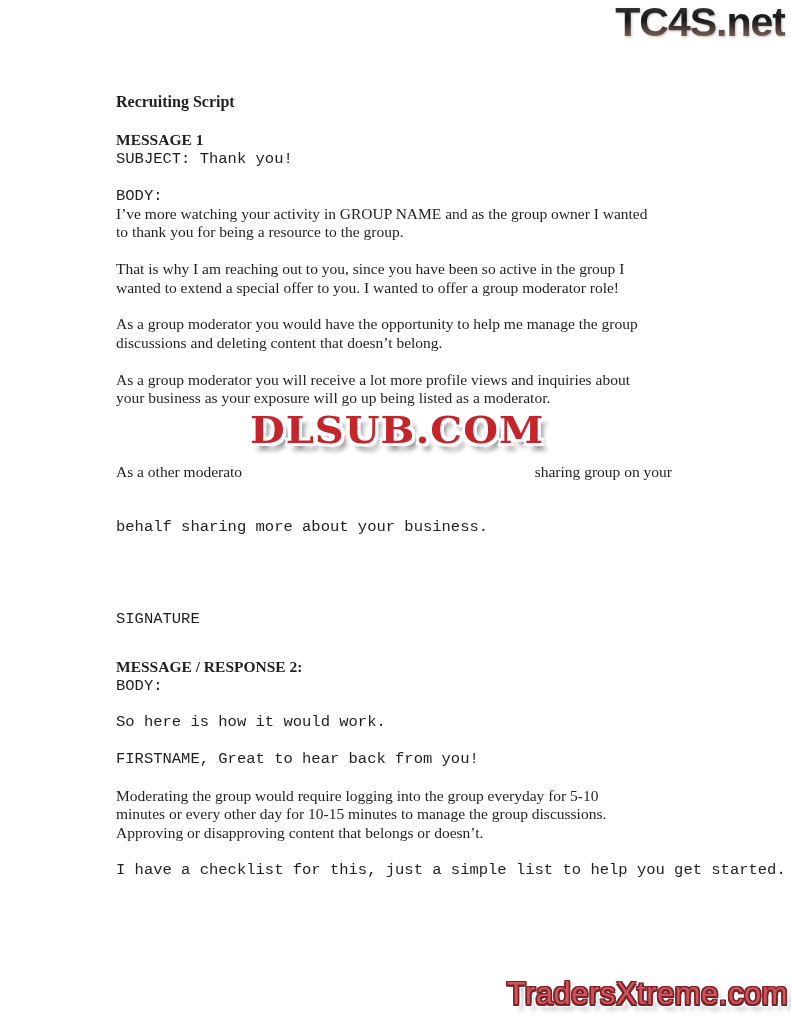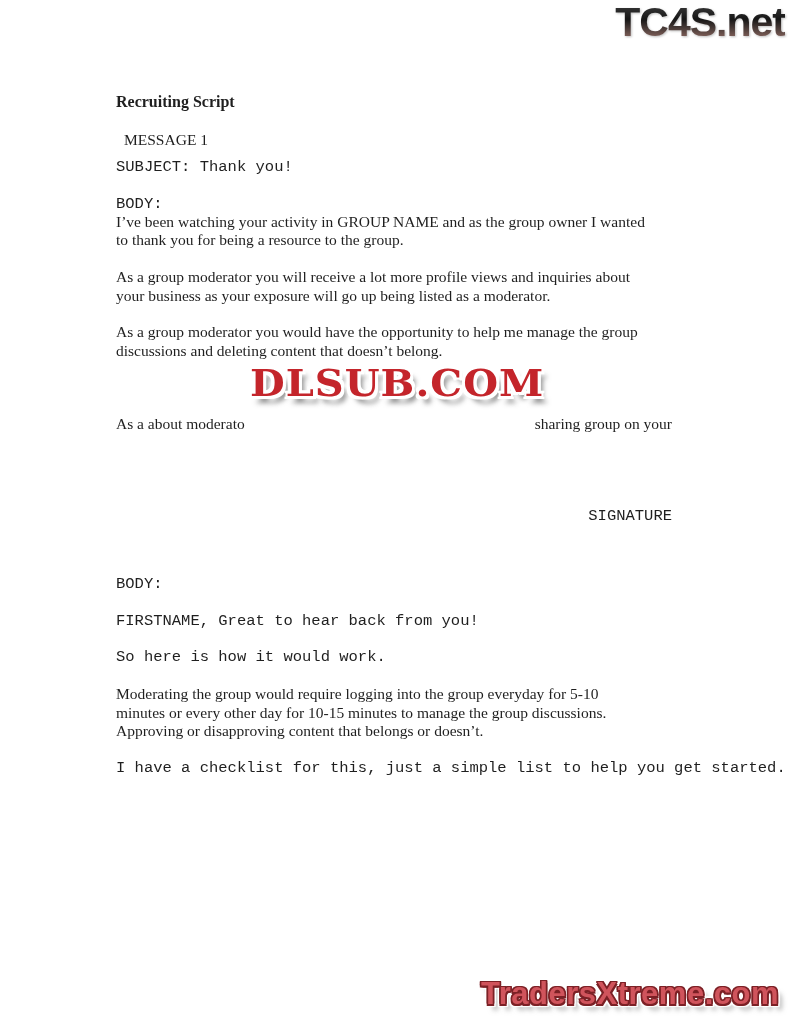--- a/index.html
+++ b/index.html
@@ -38,25 +38,25 @@
     width: 556px;
     font-size: 15.5px;
     line-height: 18.4px;
   }
   .doc-title {
     font-weight: bold;
     font-size: 16px;
     margin: 0 0 20px 0;
     white-space: pre;
   }
-  .heading { font-weight: normal; margin: 8px; white-space: pre; }
+  .heading { font-weight: bold; margin: 0; white-space: pre; }
   .line    { margin: 0; white-space: pre; font-family: Liberation Mono, monospace; }
   .para    { margin: 0; white-space: pre; }
   .gap     { margin-bottom: 18.4px; }
-  .biggap  { margin-bottom: 49px; text-align: right; }
+  .biggap  { margin-bottom: 30px; }
 
   
   .obscured { position: relative; }
   .obscured-line1 {
     display: flex;
     justify-content: space-between;
     white-space: pre;
   }
   .dlsub {
     position: absolute;
@@ -74,23 +74,23 @@
       0 -2px 0 #ffffff, 0 2px 0 #ffffff,
       2px -2px 0 #ffffff, 2px 0 0 #ffffff, 2px 2px 0 #ffffff,
       -3px 3px 0 #ffffff, 3px 3px 0 #ffffff, 3px -3px 0 #ffffff, -3px -3px 0 #ffffff,
       5px 7px 5px rgba(125,125,125,0.85);
   }
 
   
   .logo-tradersxtreme {
     position: absolute;
     top: 978px;
-    right: 12px;
+    right: 3px;
     font-family: "Liberation Sans", sans-serif;
-    font-weight: bold;
+    font-weight: normal;
     font-size: 31px;
     line-height: 1;
     letter-spacing: 0.5px;
     color: #d0545c;
     text-shadow:
       -1.5px -1.5px 0 #7c2126, -1.5px 0 0 #7c2126, -1.5px 1.5px 0 #7c2126,
       0 -1.5px 0 #7c2126, 0 1.5px 0 #7c2126,
       1.5px -1.5px 0 #7c2126, 1.5px 0 0 #7c2126, 1.5px 1.5px 0 #7c2126,
       -3px -3px 1px #ffffff, -3px 0 1px #ffffff, -3px 3px 1px #ffffff,
       0 -3px 1px #ffffff, 0 3px 1px #ffffff,
@@ -107,47 +107,51 @@
 
   <div class="content">
 
     <div class="doc-title">Recruiting Script</div>
 
     <div class="heading">MESSAGE 1</div>
     <div class="line gap">SUBJECT: Thank you!</div>
 
     <div class="line">BODY:</div>
 
-    <div class="para gap">I’ve been watching your activity in GROUP NAME and as the group owner I wanted
+    <div class="para gap">I’ve more watching your activity in GROUP NAME and as the group owner I wanted
 to thank you for being a resource to the group.</div>
 
 
+    <div class="para gap">That is why I am reaching out to you, since you have been so active in the group I
+wanted to extend a special offer to you. I wanted to offer a group moderator role!</div>
+
+    <div class="para gap">As a group moderator you would have the opportunity to help me manage the group
+discussions and deleting content that doesn’t belong.</div>
 
     <div class="para gap">As a group moderator you will receive a lot more profile views and inquiries about
 your business as your exposure will go up being listed as a moderator.</div>
 
-    <div class="para gap">As a group moderator you would have the opportunity to help me manage the group
-discussions and deleting content that doesn’t belong.</div>
-
     <div class="para gap obscured">
       <div class="obscured-line1">
-        <span>As a about moderato</span>
+        <span>As a other moderato</span>
         <span>sharing group on your</span>
       </div>
+      <div class="line">behalf sharing more about your business.</div>
       <div class="dlsub">DLSUB.COM</div>
     </div>
 
 
     <div class="line biggap">SIGNATURE</div>
 
+    <div class="heading">MESSAGE / RESPONSE 2:</div>
     <div class="line gap">BODY:</div>
 
+    <div class="line gap">So here is how it would work.</div>
+
     <div class="line gap">FIRSTNAME, Great to hear back from you!</div>
-
-    <div class="line gap">So here is how it would work.</div>
 
     <div class="para gap">Moderating the group would require logging into the group everyday for 5-10
 minutes or every other day for 10-15 minutes to manage the group discussions.
 Approving or disapproving content that belongs or doesn’t.</div>
 
     <div class="line gap">I have a checklist for this, just a simple list to help you get started.</div>
 
   </div>
 
   <div class="logo-tradersxtreme">TradersXtreme.com</div>

